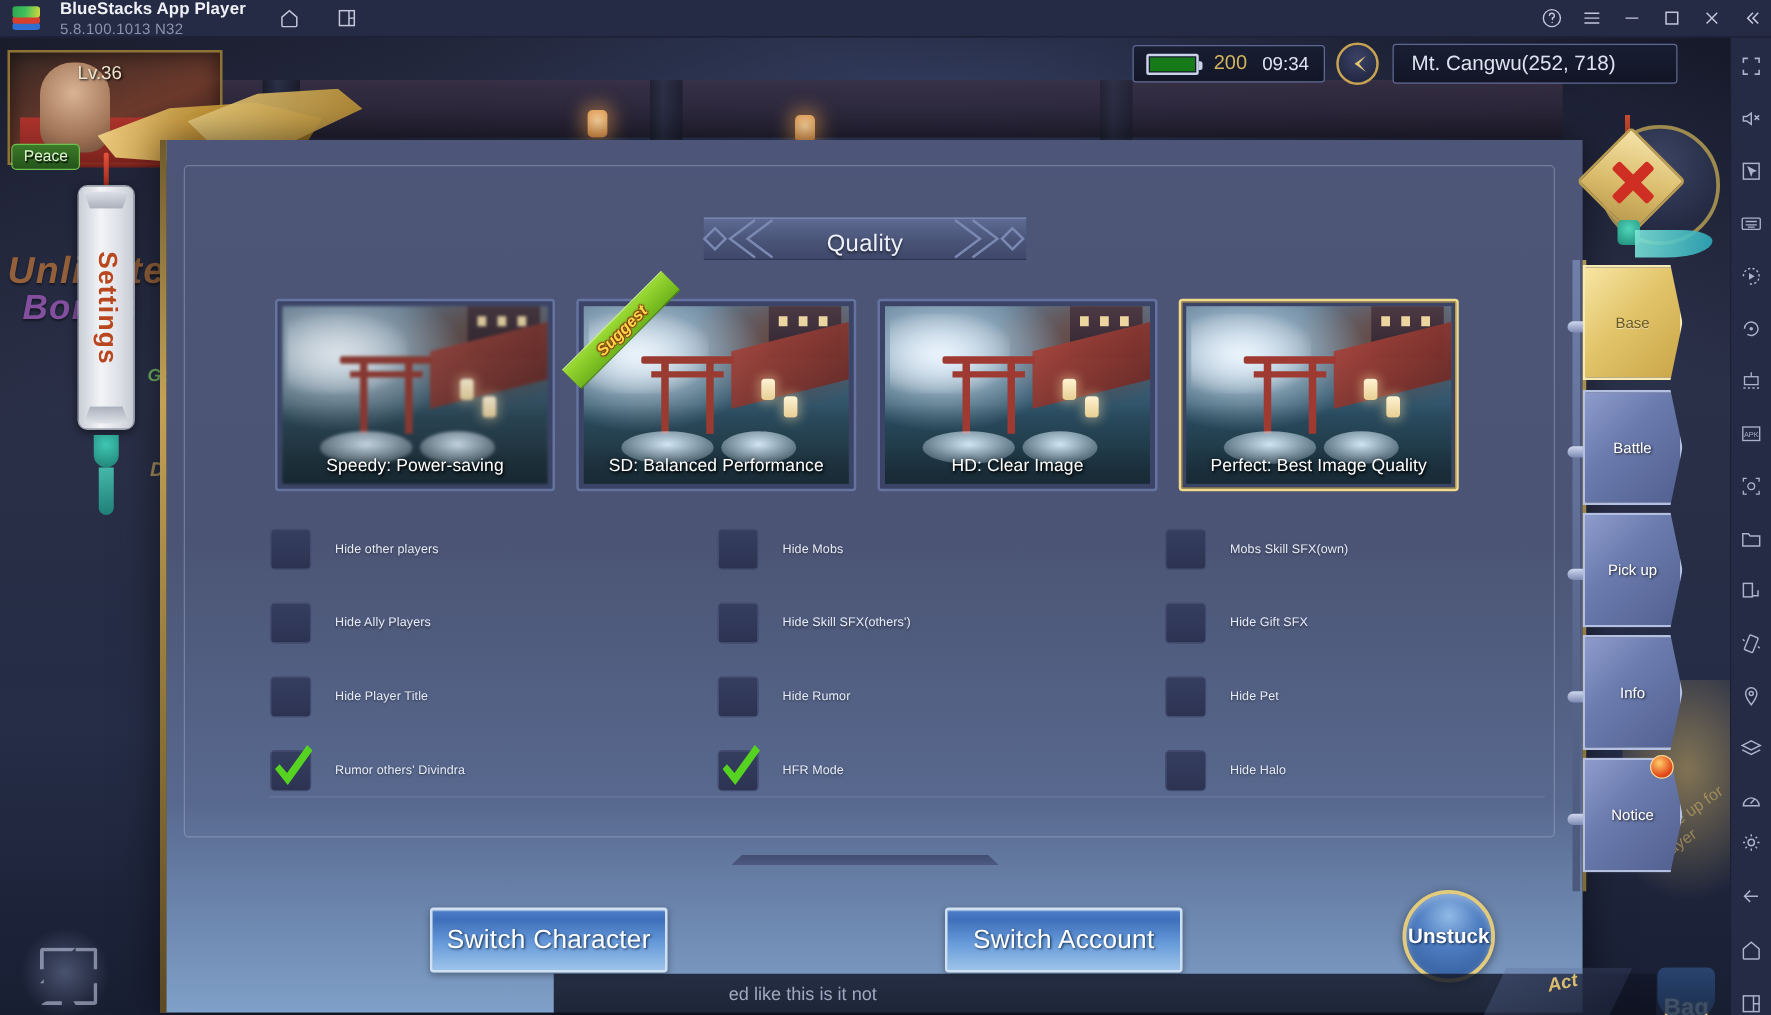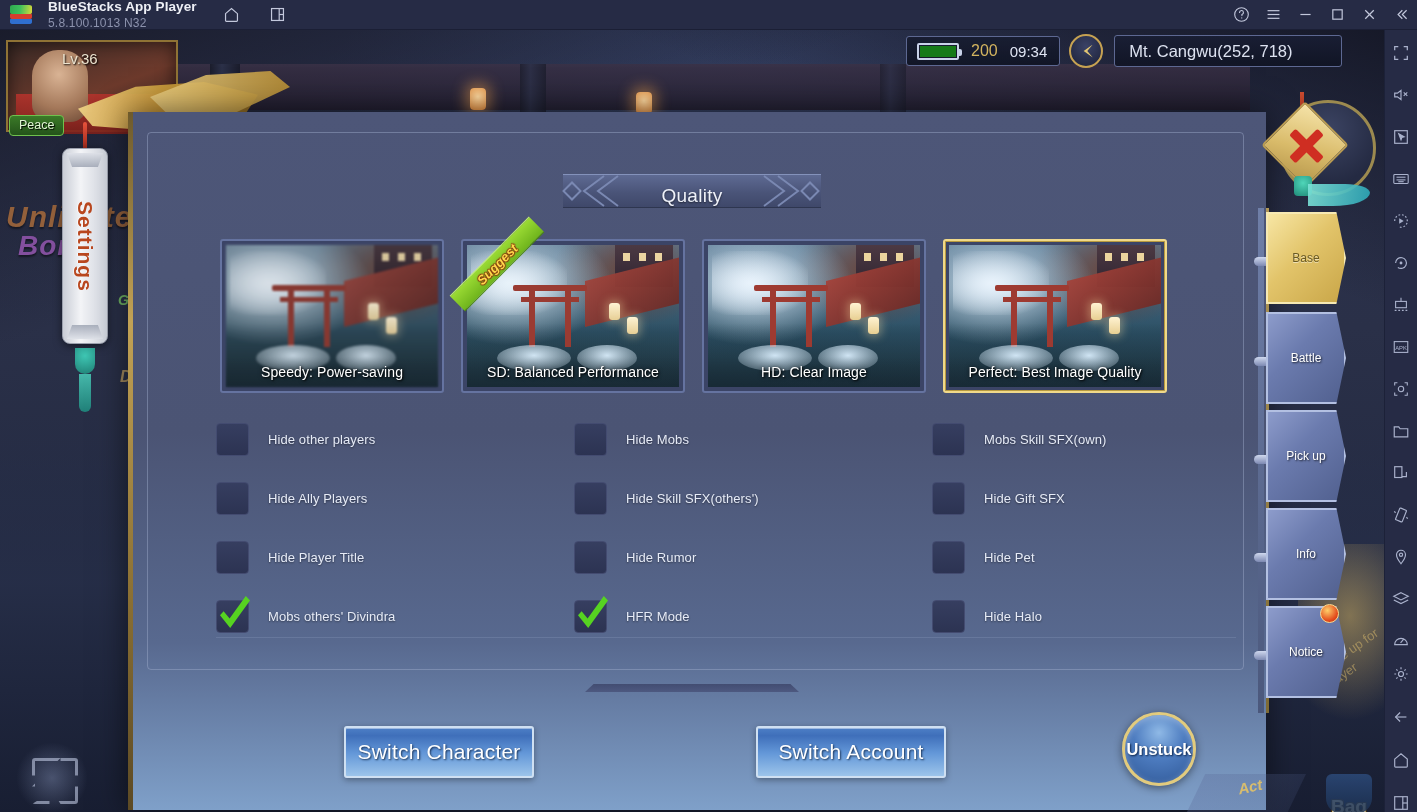--- a/index.html
+++ b/index.html
@@ -247,21 +247,21 @@
     background: linear-gradient(180deg,#363e60,#2c3352);
     border: 1px solid #434b70; position:relative;
   }
   .chk.on::after {
     content:""; position:absolute; left: 3px; top: -5px; width: 30px; height: 32px;
     background: #56d321;
     clip-path: polygon(12% 48%, 0 60%, 34% 100%, 100% 14%, 86% 0, 32% 70%);
     filter: drop-shadow(0 1px 1px rgba(0,0,0,.5));
   }
   .opt-label {
-    margin-left: 19px; color:#e6ebf7; font-size: 13px; letter-spacing:.1px;
+    margin-left: 19px; color:#e6ebf7; font-size: 10px; letter-spacing:.1px;
     text-shadow: 0 1px 2px rgba(0,0,0,.45);
   }
   .opt-divider-top {
     position:absolute; left: 216px; top: 607px; width: 1020px; height:1px;
     background: rgba(160,175,210,.22);
   }
   .partial-divider {
     position:absolute; left: 585px; top: 654px; width: 214px; height: 8px;
     background: linear-gradient(180deg,#3d466a,#49537a);
     clip-path: polygon(4% 0, 96% 0, 100% 100%, 0 100%);
@@ -632,21 +632,21 @@
         <div class="opt-row">
           <div class="chk"></div>
           <div class="opt-label">Hide Ally Players</div>
         </div>
         <div class="opt-row">
           <div class="chk"></div>
           <div class="opt-label">Hide Player Title</div>
         </div>
         <div class="opt-row">
           <div class="chk on"></div>
-          <div class="opt-label">Mobs others' Divindra</div>
+          <div class="opt-label">Rumor others' Divindra</div>
         </div>
       </div>
 
       <div class="opt-col c2">
         <div class="opt-row">
           <div class="chk"></div>
           <div class="opt-label">Hide Mobs</div>
         </div>
         <div class="opt-row">
           <div class="chk"></div>
@@ -746,20 +746,23 @@
           <b></b>
         </div>
       <div class="rtab" style="top:398px">
         <span>Notice</span>
       </div>
       <div class="rbadge" style="left:72px;top:396px"></div>
     </div>
 
     <div class="bl-deco"></div>
 
+    <div class="chatbar">
+      <div class="chat-text">ed like this is it not</div>
+    </div>
     <div class="act-deco">
       <i>Act</i>
     </div>
     <div class="bag-btn">
       <div class="bag-shape"></div>
       <span>Bag</span>
     </div>
   </div>
 
   <div class="sidebar">

